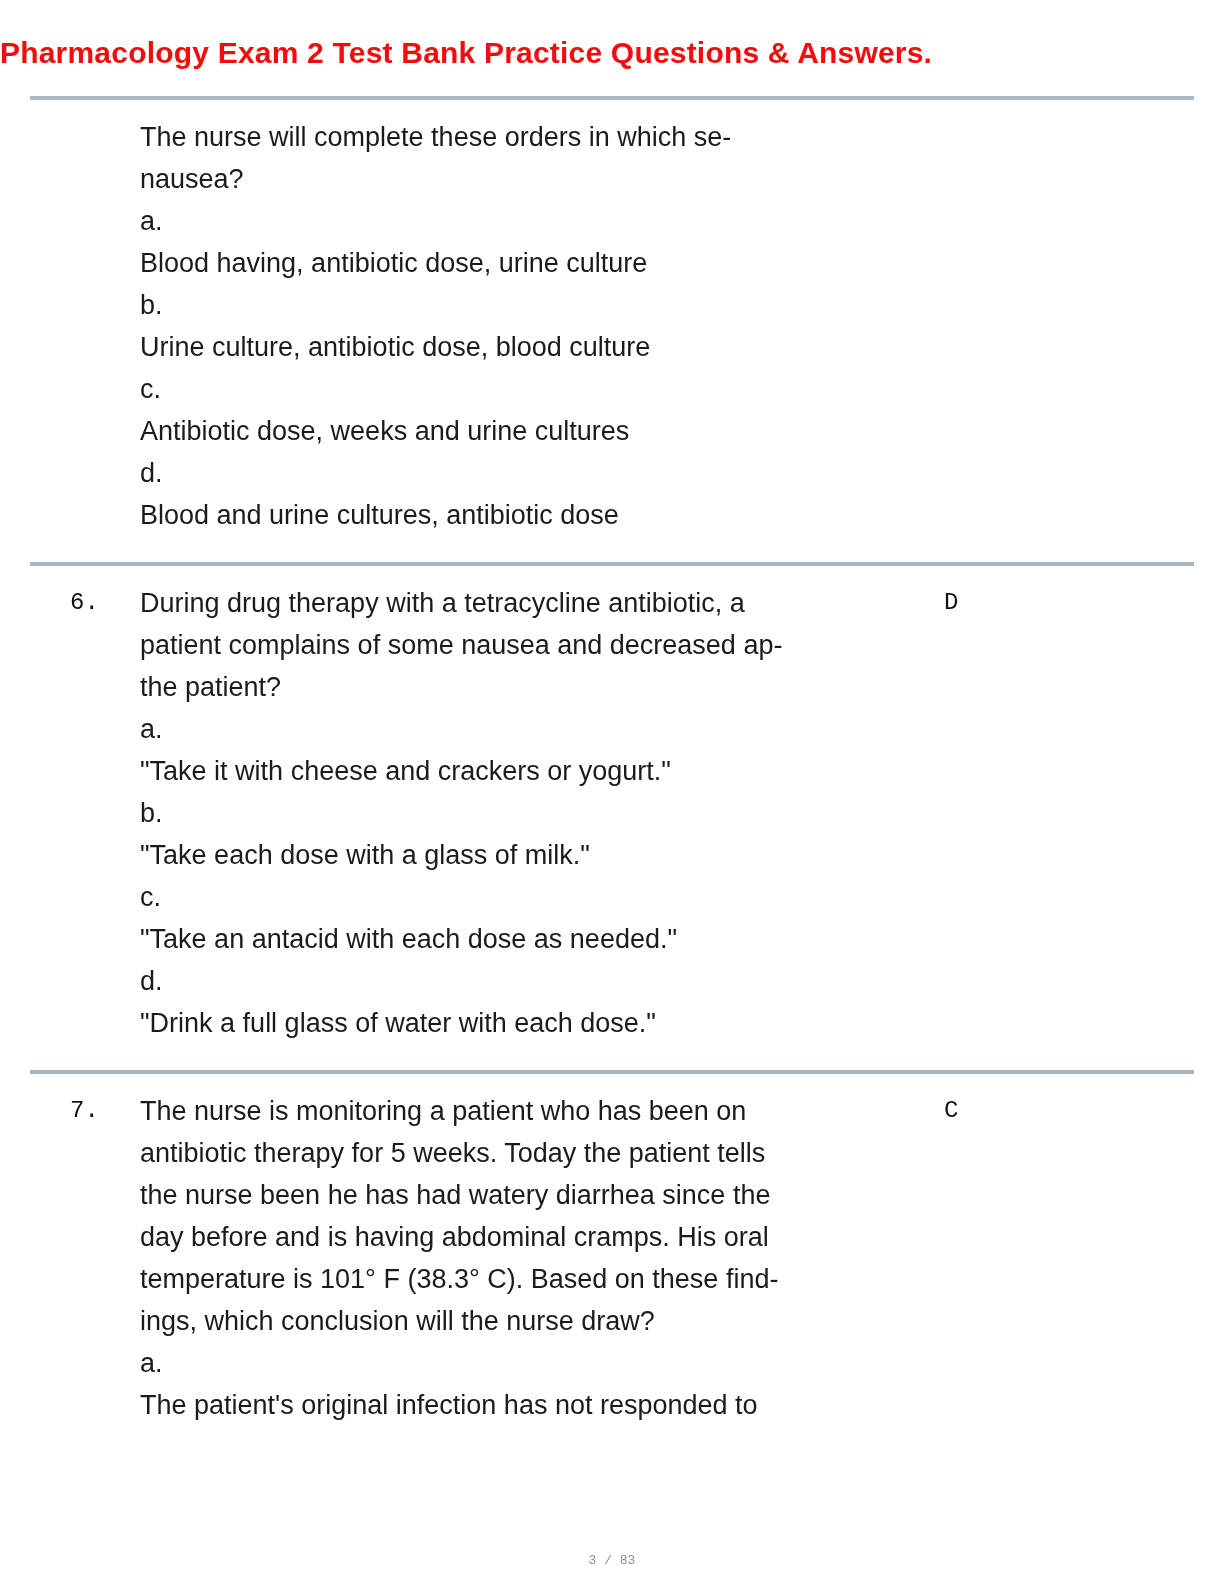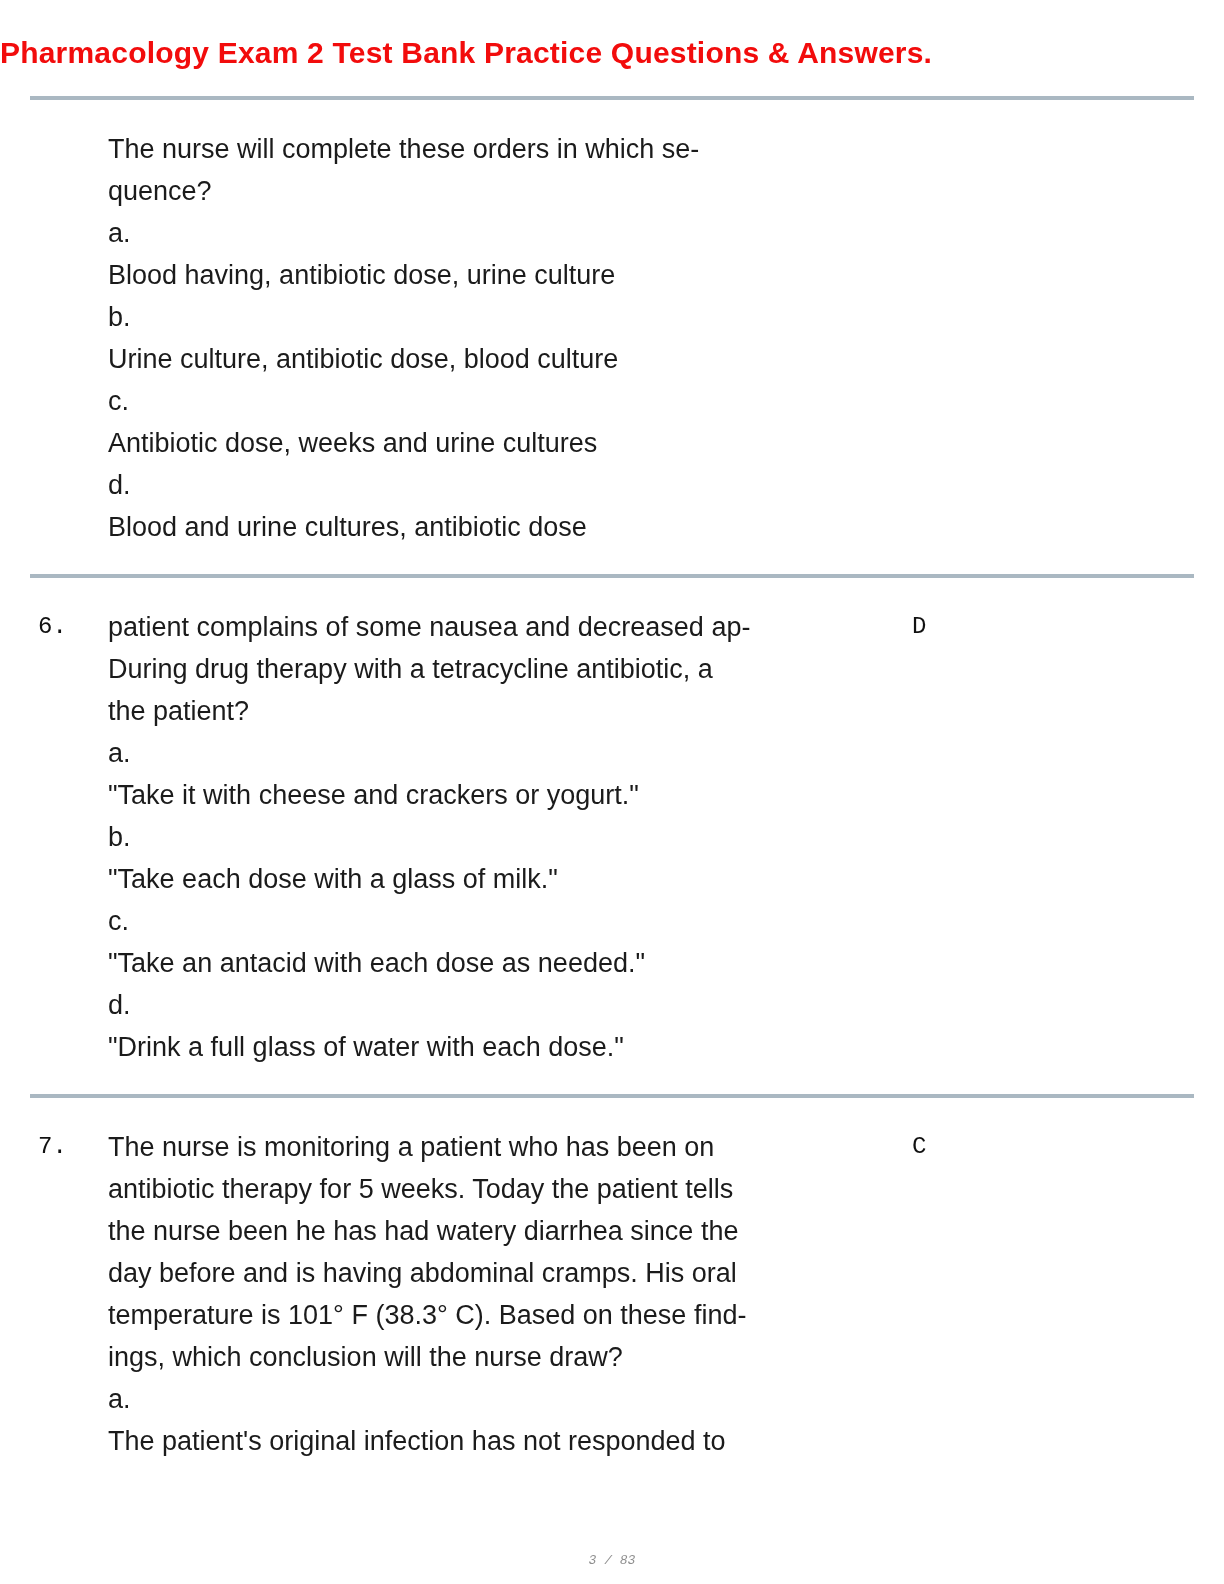--- a/index.html
+++ b/index.html
@@ -28,22 +28,23 @@
     height: 4px;
     margin: 0 30px;
     background: #aab8c2;
   }
   .title-rule {
     margin-top: 26px;
   }
   .qa {
     display: grid;
     grid-template-columns: 108px 800px 1fr;
-    padding: 28px 0 26px 0;
+    padding: 16px 0 26px 0;
     align-items: start;
+    margin-left: 32px;
   }
   .num {
     grid-column: 1;
     padding-left: 38px;
     font-family: "Liberation Mono", monospace;
     font-size: 24px;
     line-height: 42px;
     color: #111;
   }
   .body {
@@ -64,56 +65,55 @@
   }
   .footer {
     position: absolute;
     bottom: 52px;
     left: 0;
     width: 100%;
     text-align: center;
     font-family: "Liberation Mono", monospace;
     font-size: 13px;
     color: #8f8f8f;
-    font-style: italic;
   }
 </style>
 </head>
 <body>
 
 <div class="page">
 
   <h1 class="title" style="color: rgb(242, 12, 12);">Pharmacology Exam 2 Test Bank Practice Questions &amp; Answers.</h1>
 
   <div class="rule title-rule" style="background: rgb(170, 184, 194);"></div>
 
   <section class="qa">
     <div class="num"></div>
     <div class="body">
         <div class="line">The nurse will complete these orders in which se-</div>
-        <div class="line">quence?</div>
+        <div class="line">nausea?</div>
         <div class="line">a.</div>
         <div class="line">Blood having, antibiotic dose, urine culture</div>
         <div class="line">b.</div>
         <div class="line">Urine culture, antibiotic dose, blood culture</div>
         <div class="line">c.</div>
         <div class="line">Antibiotic dose, weeks and urine cultures</div>
         <div class="line">d.</div>
         <div class="line">Blood and urine cultures, antibiotic dose</div>
       </div>
     <div class="ans"></div>
   </section>
 
   <div class="rule" style="background: rgb(170, 184, 194);"></div>
 
   <section class="qa">
     <div class="num">6.</div>
     <div class="body">
+        <div class="line">During drug therapy with a tetracycline antibiotic, a</div>
         <div class="line">patient complains of some nausea and decreased ap-</div>
-        <div class="line">During drug therapy with a tetracycline antibiotic, a</div>
         <div class="line">the patient?</div>
         <div class="line">a.</div>
         <div class="line">"Take it with cheese and crackers or yogurt."</div>
         <div class="line">b.</div>
         <div class="line">"Take each dose with a glass of milk."</div>
         <div class="line">c.</div>
         <div class="line">"Take an antacid with each dose as needed."</div>
         <div class="line">d.</div>
         <div class="line">"Drink a full glass of water with each dose."</div>
       </div>

